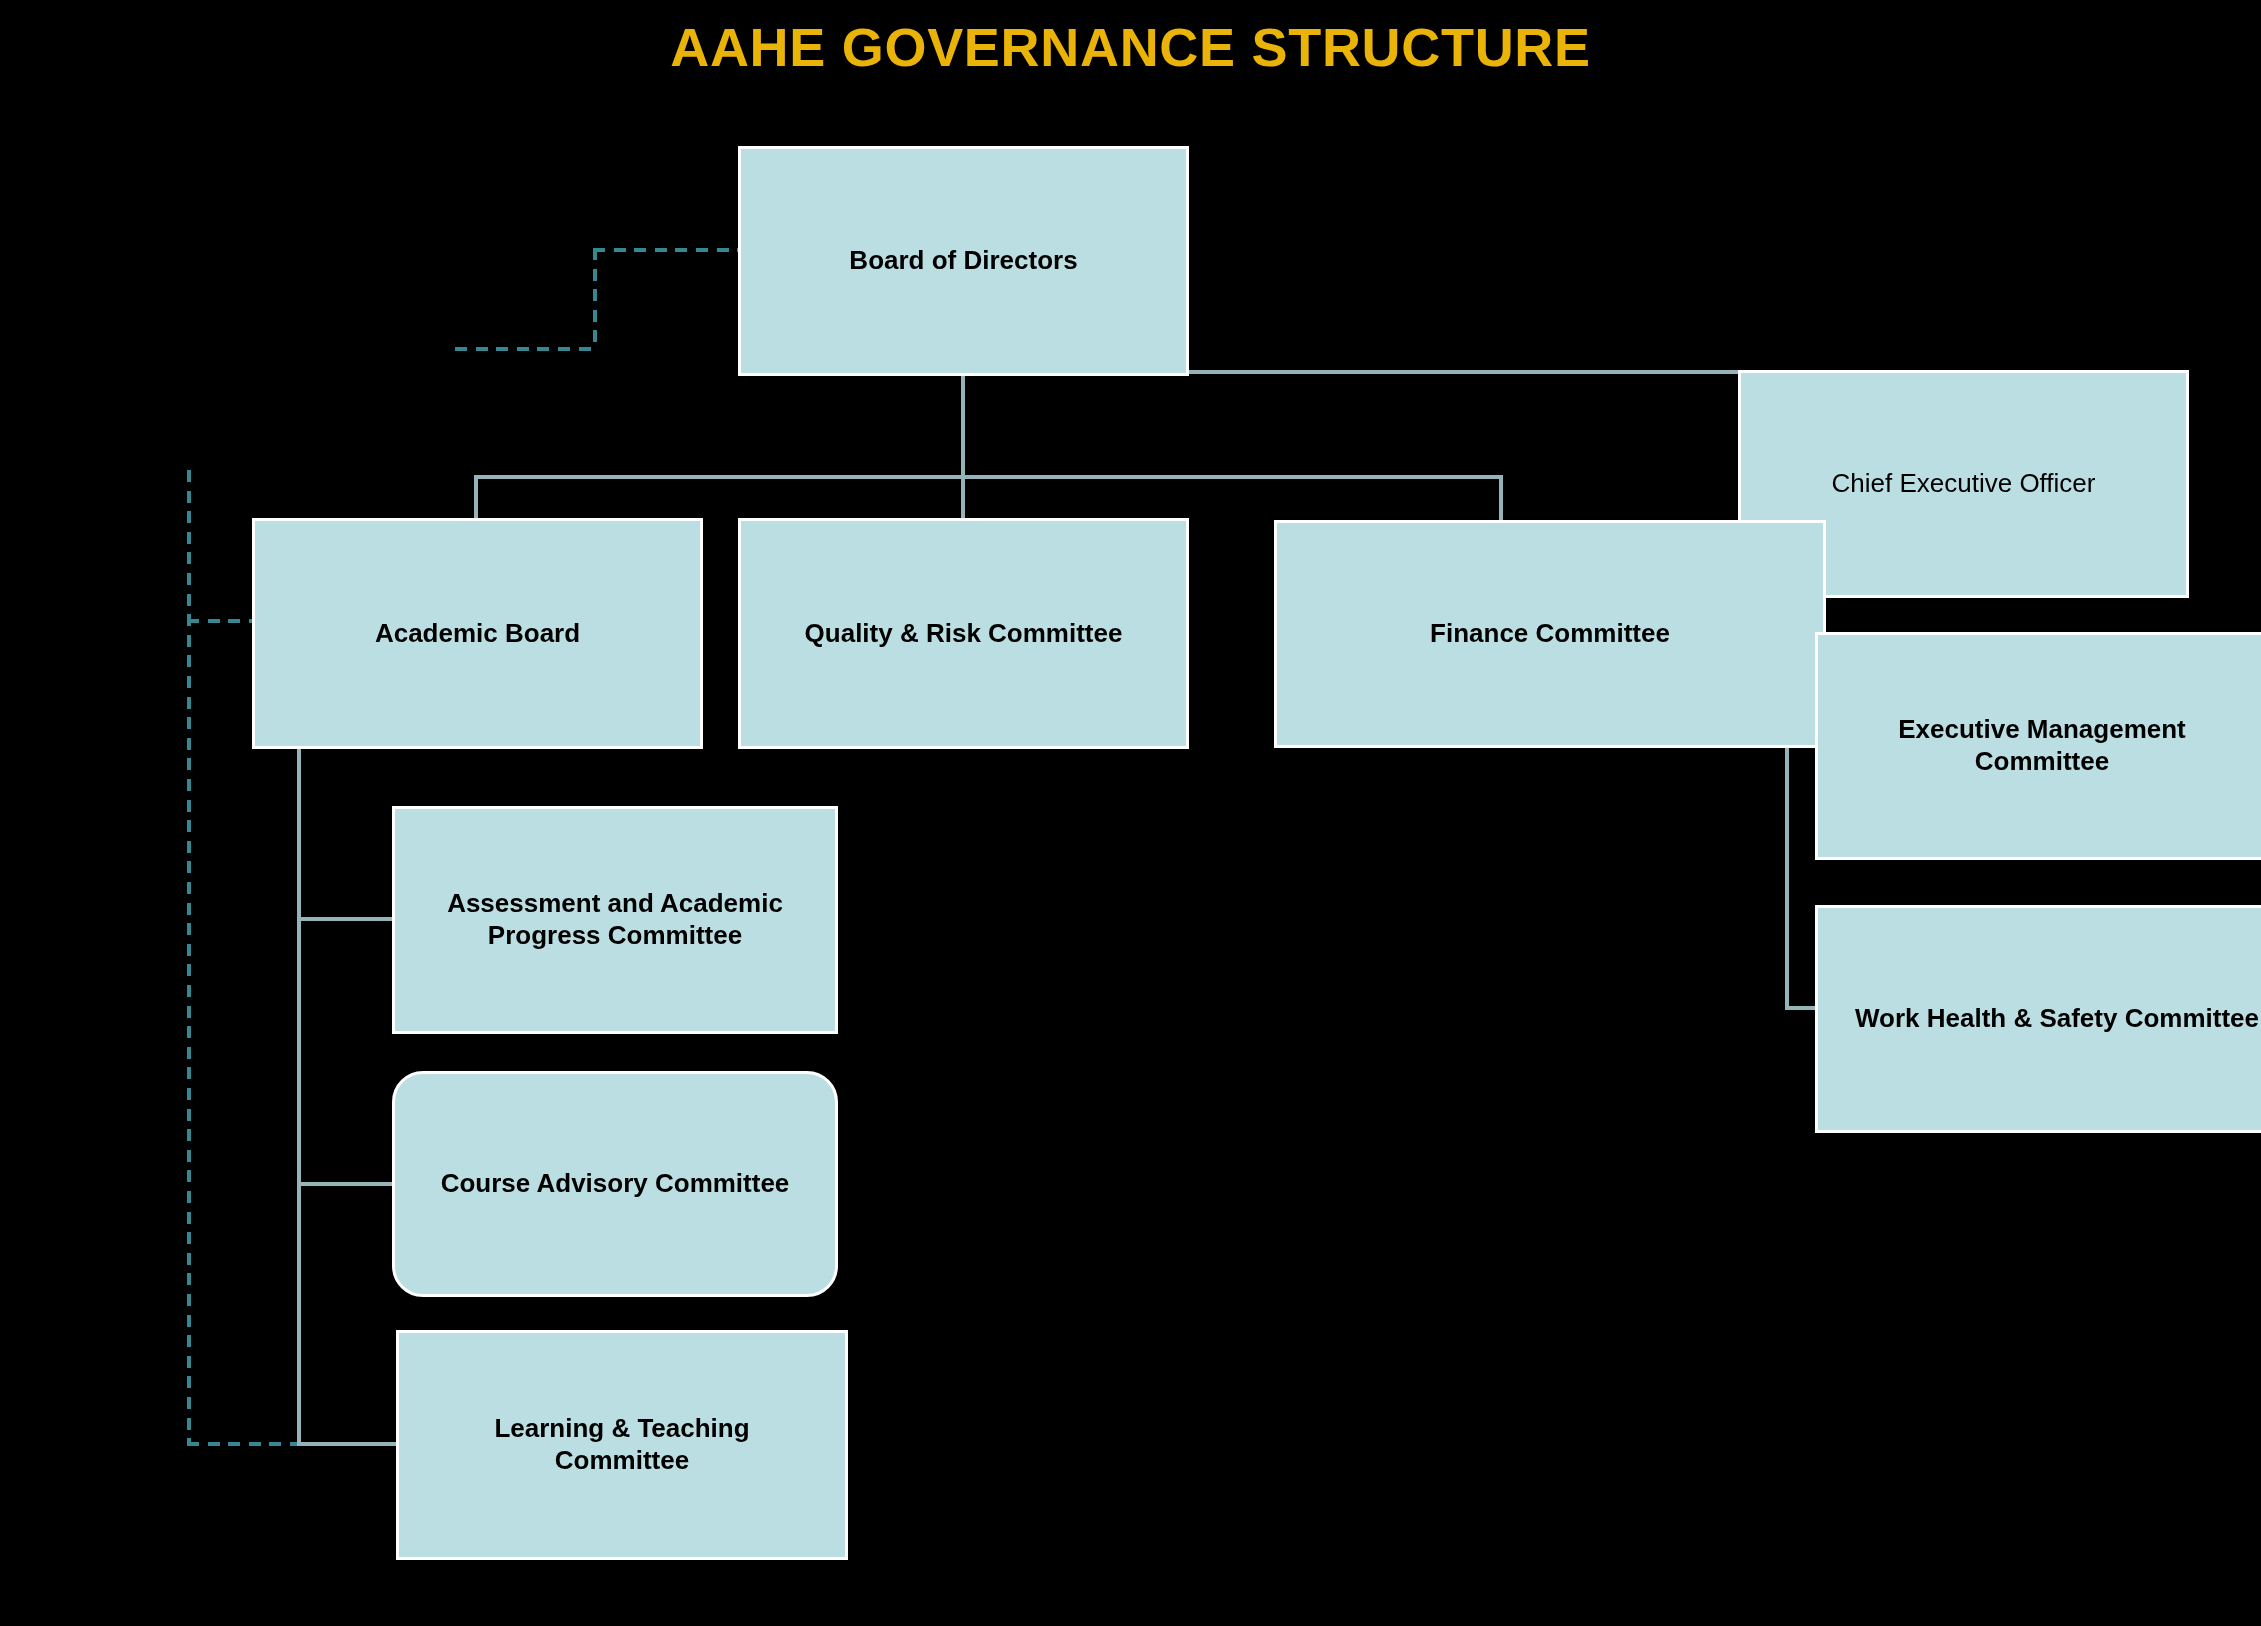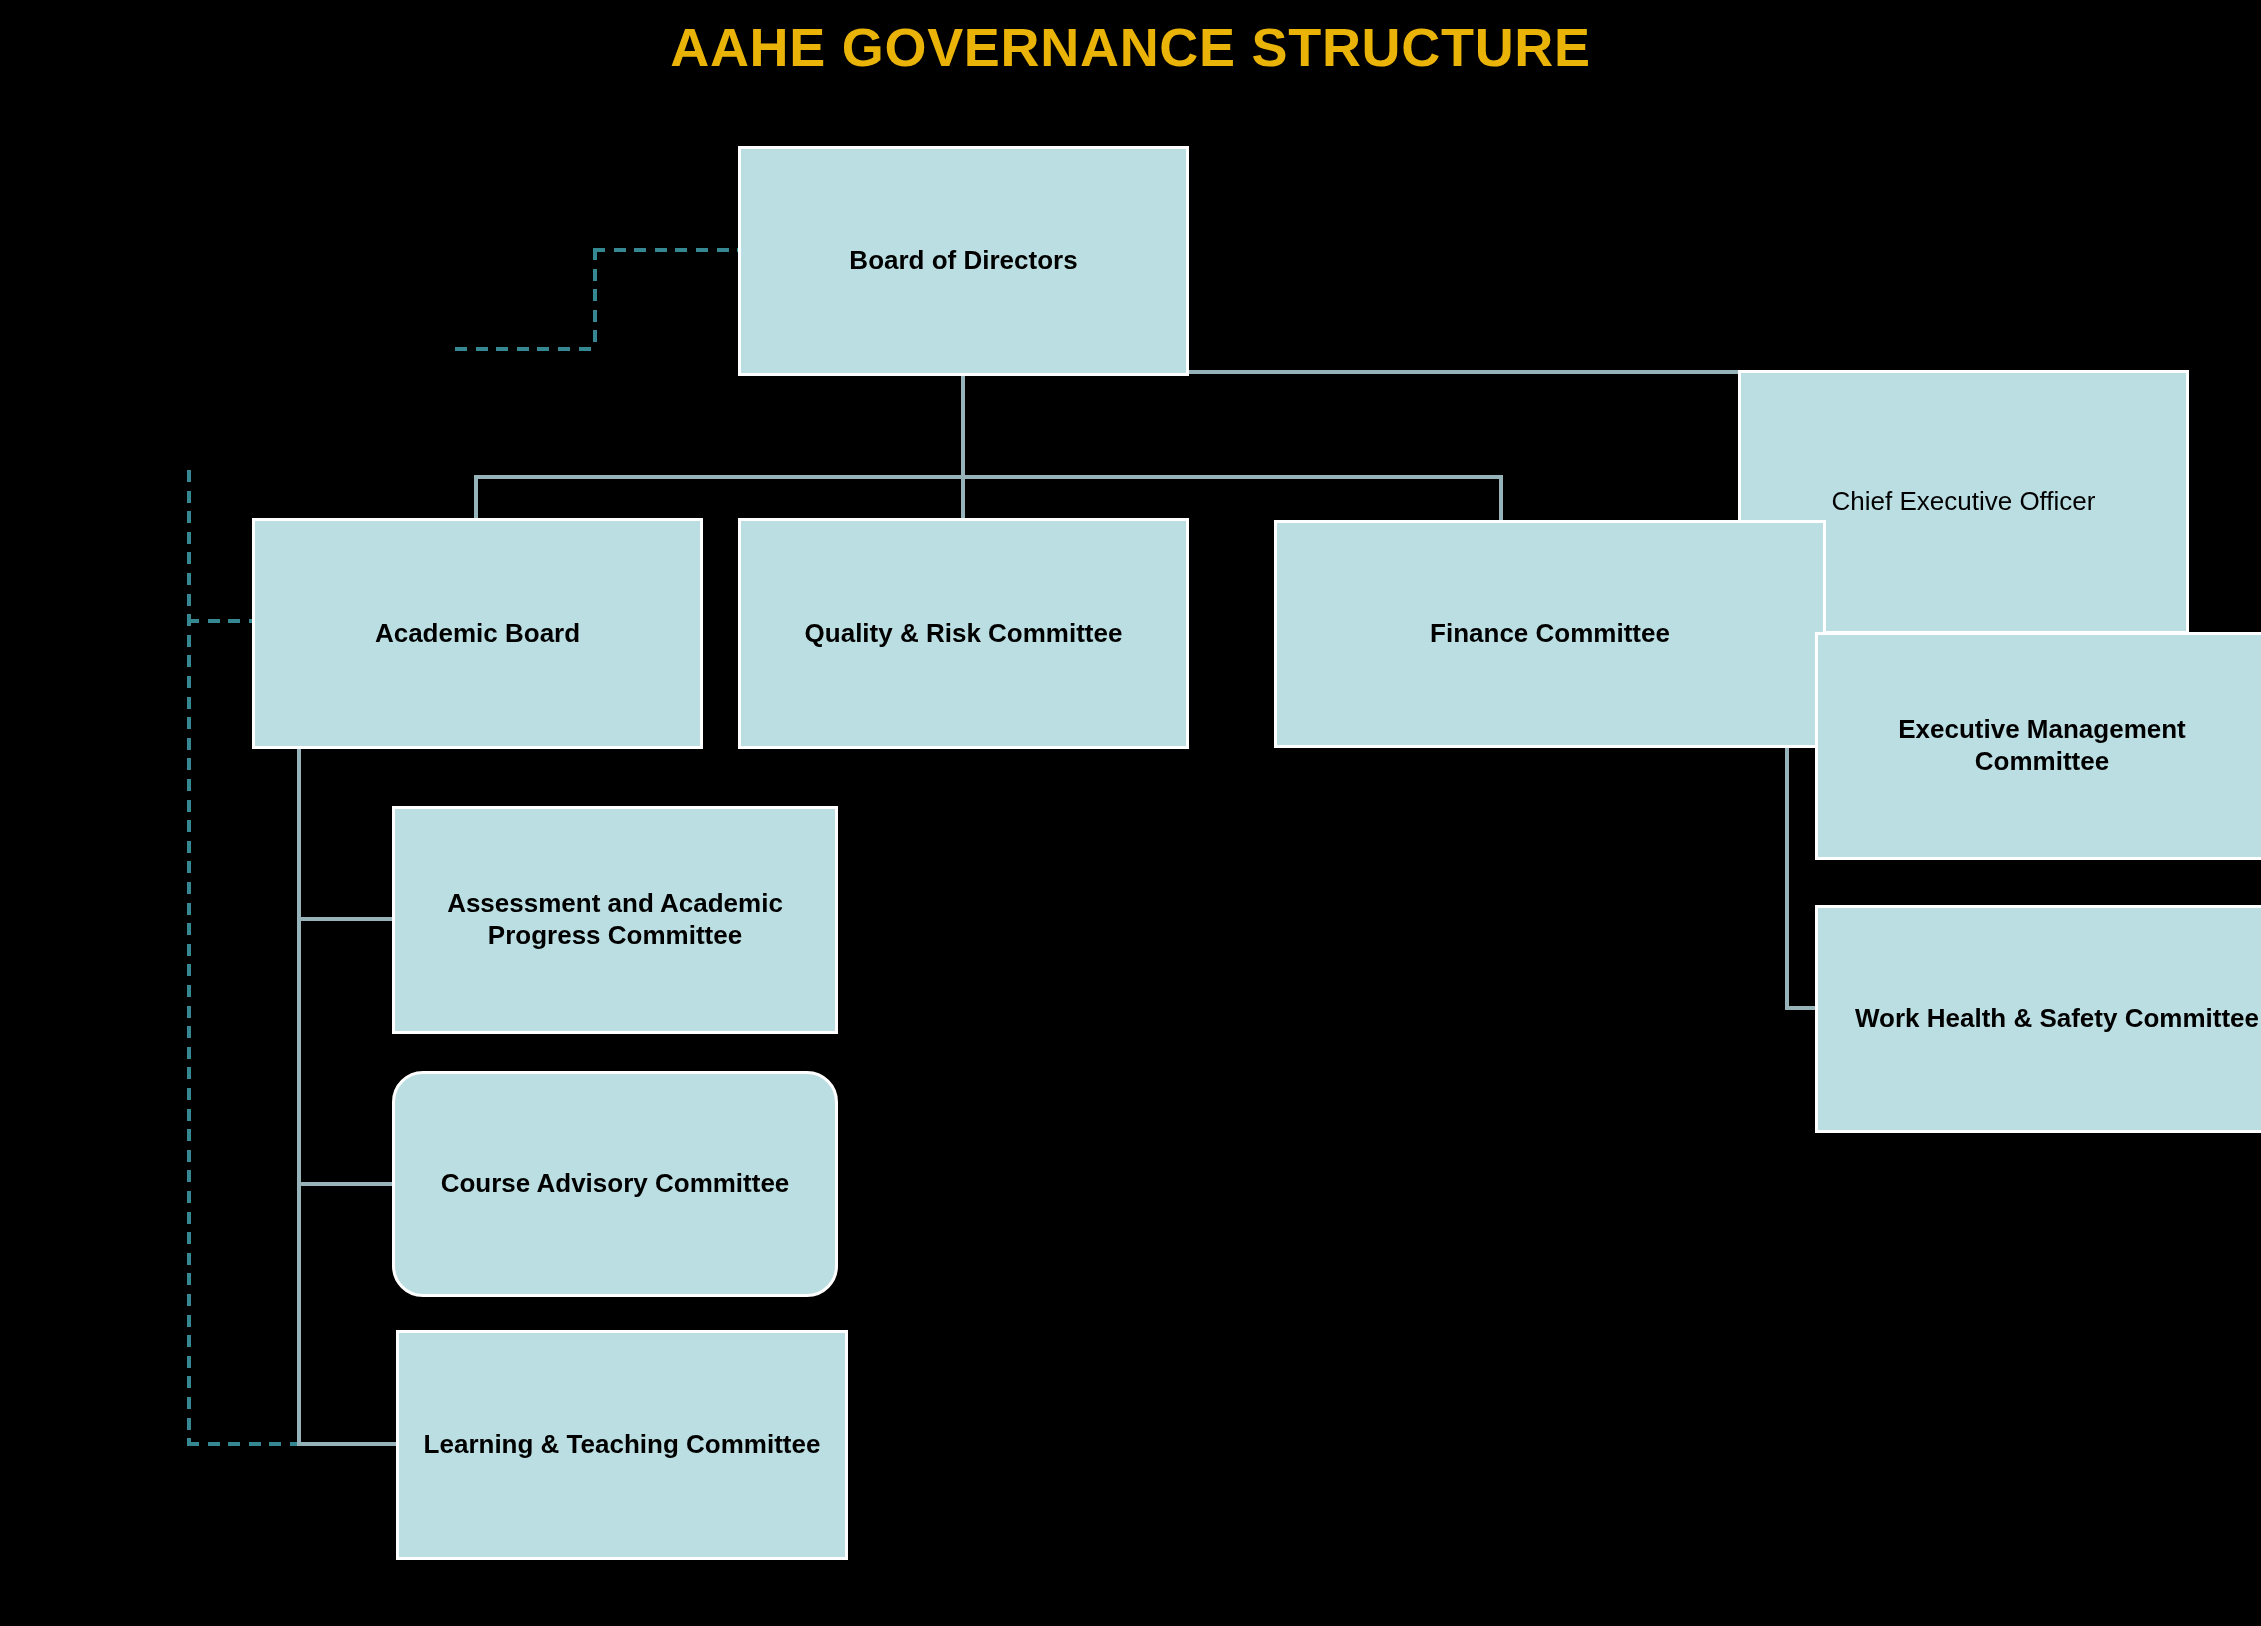--- a/index.html
+++ b/index.html
@@ -32,21 +32,21 @@
     background: #BBDEE2;
     border: 3.5px solid #FFFFFF;
     color: #000000;
     font-size: 26px;
     font-weight: bold;
     line-height: 1.22;
     display: flex;
     align-items: center;
     justify-content: center;
     text-align: center;
-    padding: 0 20px;
+    padding: 0 36px;
   }
   .node.regular {
     font-weight: normal;
   }
   .sline {
     position: absolute;
     background: #97B3BA;
   }
   .dline-h {
     position: absolute;
@@ -82,21 +82,21 @@
   <div class="dline-h" style="left:455px; top:347px; width:142px;"></div>
   <div class="dline-v" style="left:593px; top:248px; height:103px;"></div>
   <div class="dline-h" style="left:593px; top:248px; width:145px;"></div>
   <div class="dline-v" style="left:187px; top:470px; height:973px;"></div>
   <div class="dline-h" style="left:187px; top:619px; width:68px;"></div>
   <div class="dline-h" style="left:187px; top:1442px; width:110px;"></div>
 
   <div class="node" style="left:738px; top:146px; width:451px; height:230px;">Board of Directors</div>
 
 
-  <div class="node regular" style="left:1738px; top:370px; width:451px; height:264px;">Chief Executive Officer</div>
+  <div class="node regular" style="left:1738px; top:370px; width:451px; height:228px;">Chief Executive Officer</div>
 
   <div class="node" style="left:252px; top:518px; width:451px; height:231px;">Academic Board</div>
 
   <div class="node" style="left:738px; top:518px; width:451px; height:231px;">Quality &amp; Risk Committee</div>
 
   <div class="node" style="left:1274px; top:520px; width:552px; height:228px;">Finance Committee</div>
 
   <div class="node" style="left:1815px; top:632px; width:454px; height:228px;">Executive Management Committee</div>
 
   <div class="node" style="left:1815px; top:905px; width:484px; height:228px;">Work Health &amp; Safety Committee</div>

